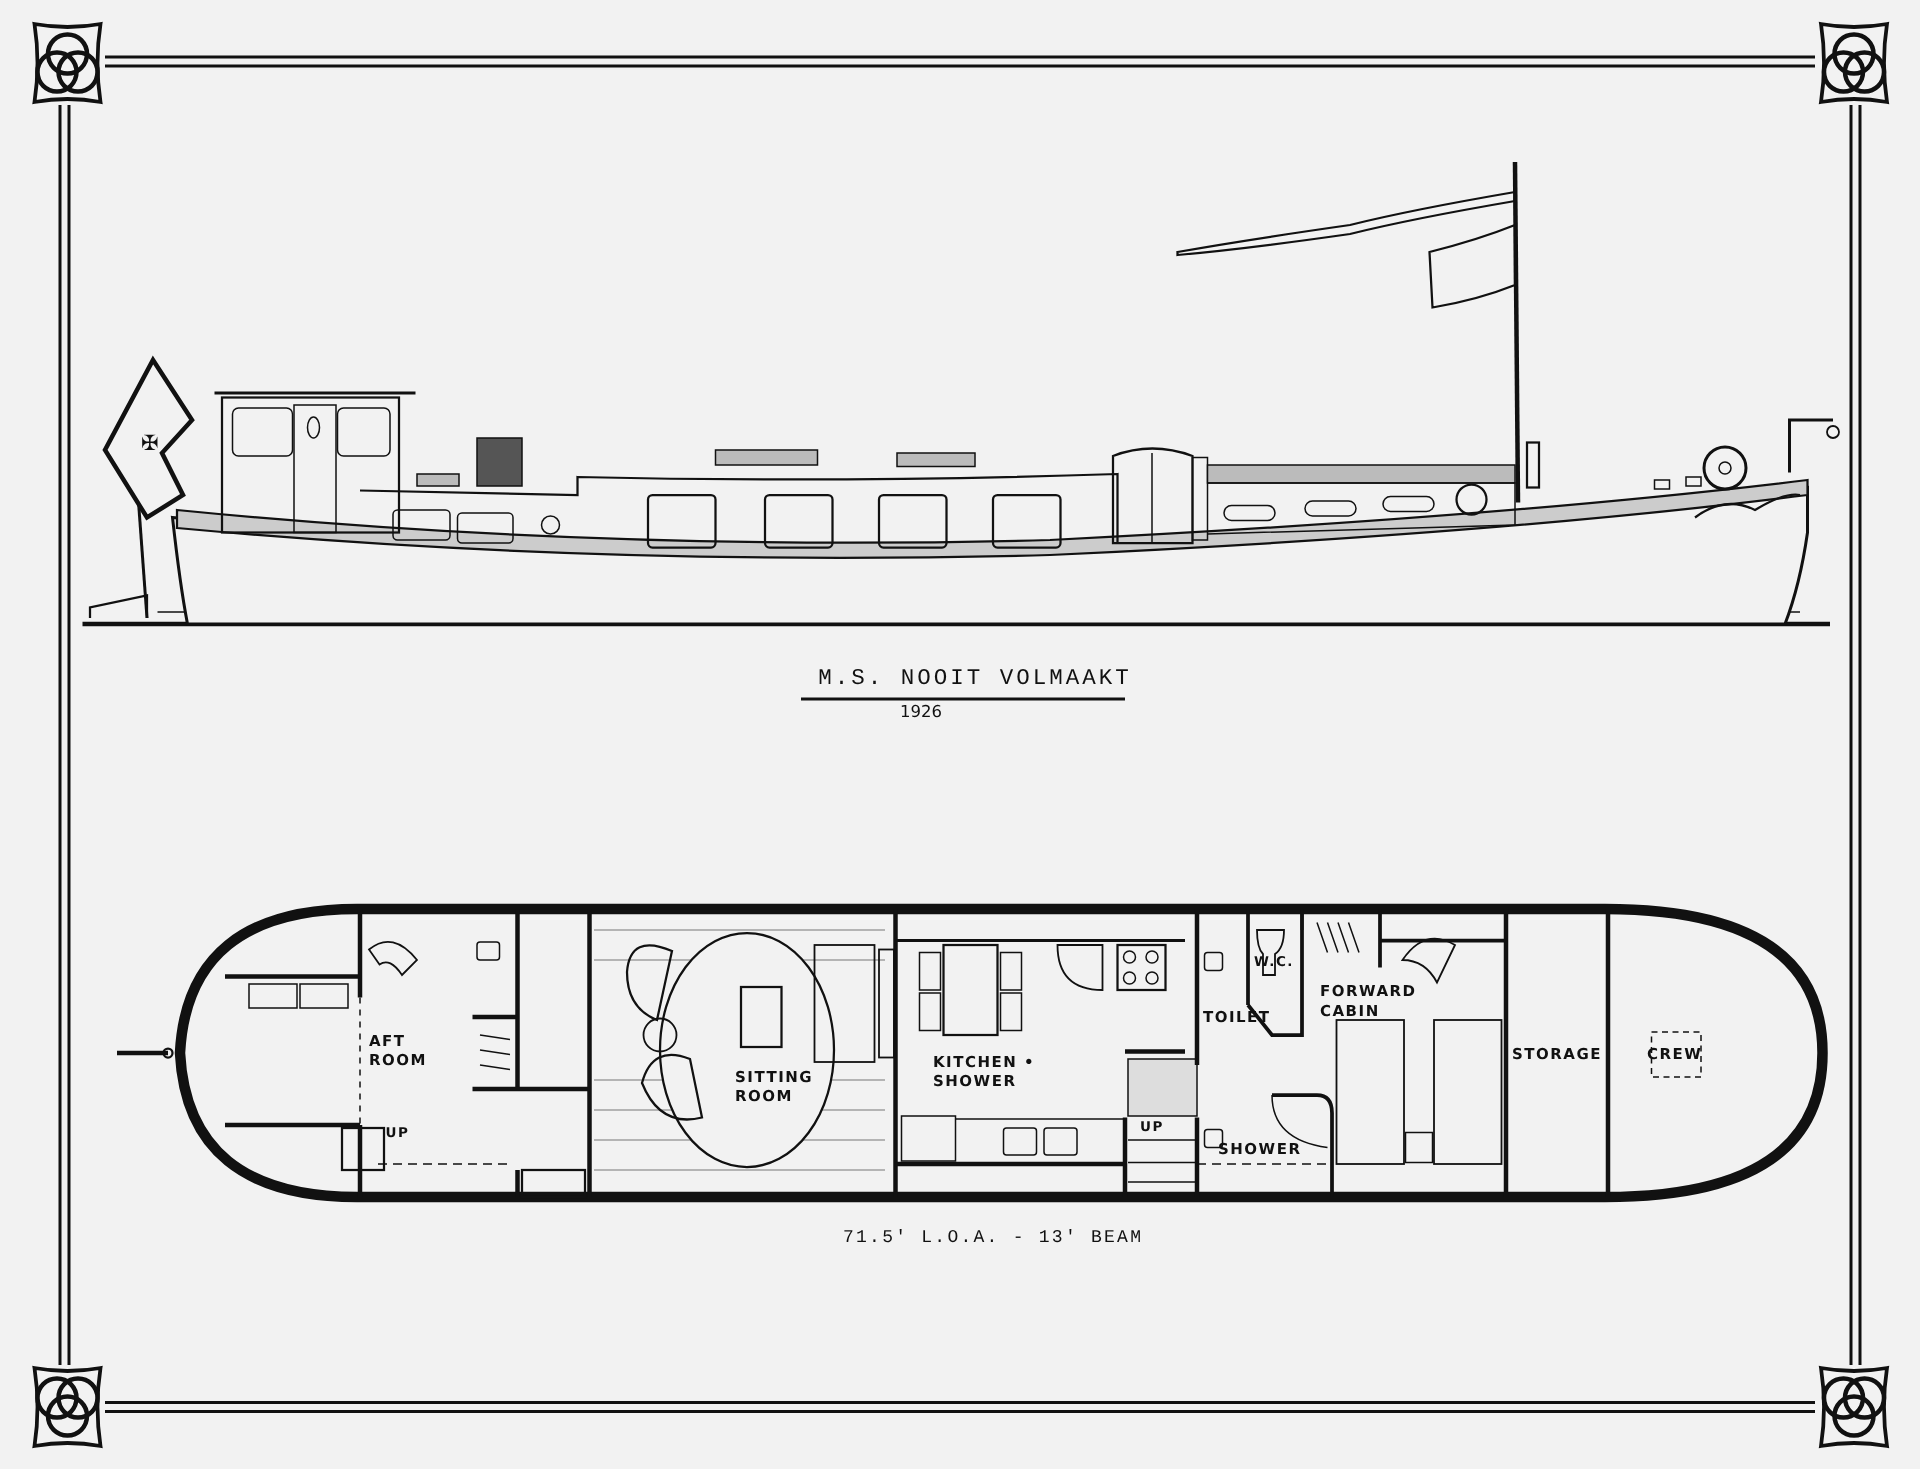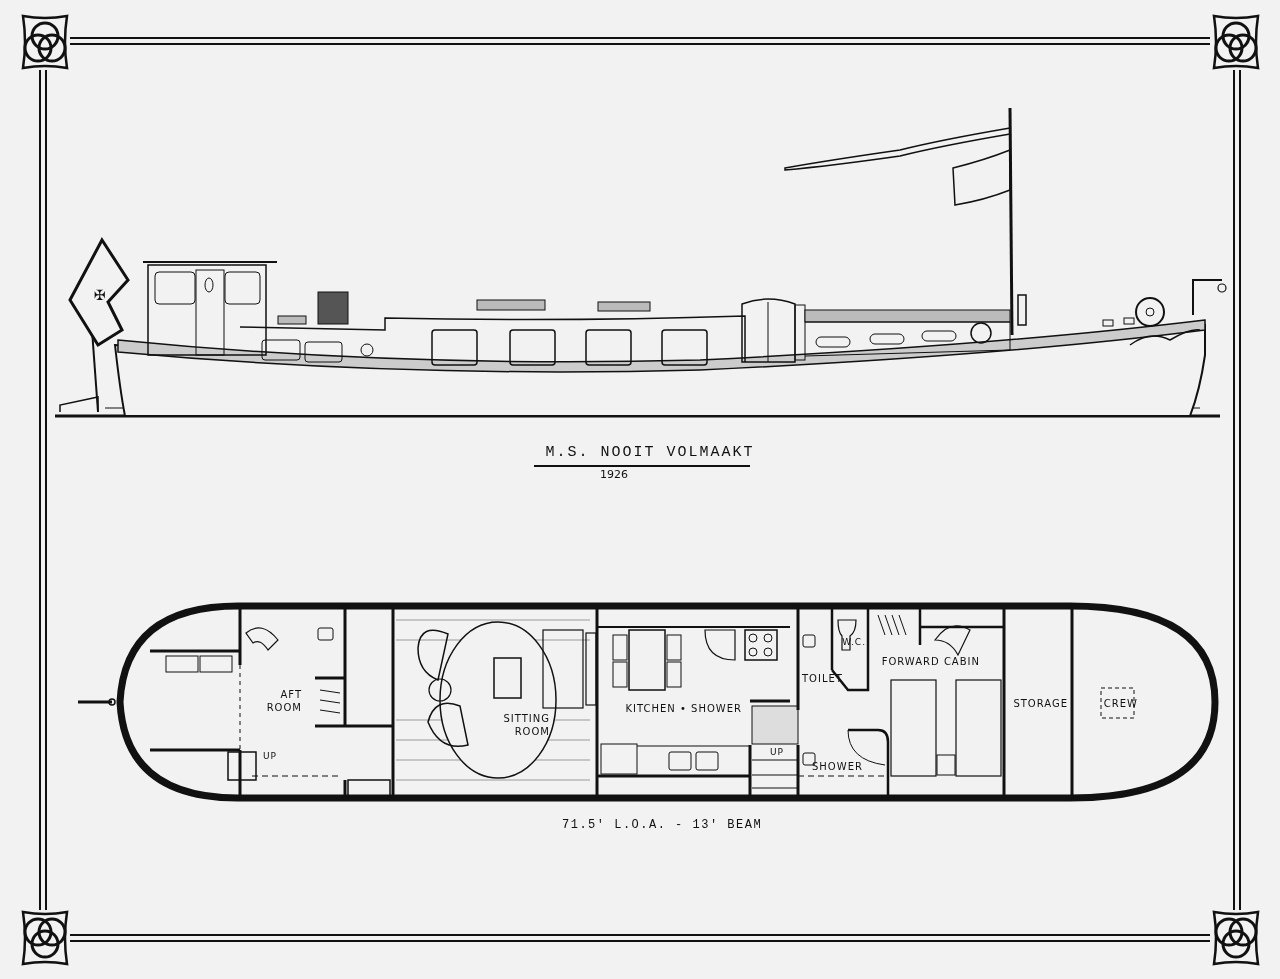--- a/index.html
+++ b/index.html
@@ -6,21 +6,21 @@
   body { width:1280px; height:979px; position:relative; overflow:hidden;
          font-family:"DejaVu Sans", sans-serif; color:#111; }
   svg { position:absolute; left:0; top:0; }
   .title { position:absolute; left:540px; top:444px; width:220px; text-align:center;
            font-family:Liberation Mono, monospace; font-size:15px; letter-spacing:2px; }
   .title-rule { position:absolute; left:534px; top:465px; width:216px; height:2px; background:#111; }
   .year { position:absolute; left:600px; top:468px; font-size:11px; font-family:"DejaVu Sans", sans-serif; }
   .dims { position:absolute; left:562px; top:818px; font-size:12px; letter-spacing:1.5px;
           font-family:Liberation Mono, monospace; }
   .lbl { position:absolute; font-size:10px; letter-spacing:1px; line-height:13px;
-         font-family:"DejaVu Sans", sans-serif; text-align:right; }
+         font-family:"DejaVu Sans", sans-serif; text-align:left;font-weight:bold; }
 </style>
 </head>
 <body>
 
 <svg width="1280" height="979" viewBox="0 0 1280 979">
 
   <g stroke="#111" fill="none" stroke-width="2">
     <line x1="70" y1="38" x2="1210" y2="38"></line>
       <line x1="70" y1="44" x2="1210" y2="44"></line>
     <line x1="70" y1="935" x2="1210" y2="935"></line>
@@ -215,21 +215,21 @@
     <line x1="1004" y1="606" x2="1004" y2="798" stroke-width="3"></line>
     <line x1="1072" y1="606" x2="1072" y2="798" stroke-width="3"></line>
     <rect x="1101" y="688" width="33" height="30" stroke-width="1" stroke-dasharray="4,3"></rect>
   </g>
 </svg>
 
 <div class="title">M.S. NOOIT VOLMAAKT</div>
 <div class="title-rule"></div>
 <div class="year">1926</div>
 
-<div class="lbl" style="left:262px;top:688px;width:40px">
+<div class="lbl" style="left:246px;top:688px;width:40px">
   <div>AFT</div>
     <div>ROOM</div>
 </div>
 <div class="lbl" style="left:490px;top:712px;width:60px">
   <div>SITTING</div>
     <div>ROOM</div>
 </div>
 <div class="lbl" style="left:622px;top:702px;width:120px">KITCHEN • SHOWER</div>
 <div class="lbl" style="left:802px;top:672px;width:40px">TOILET</div>
 <div class="lbl" style="left:836px;top:636px;width:30px;font-size:9px">W.C.</div>

